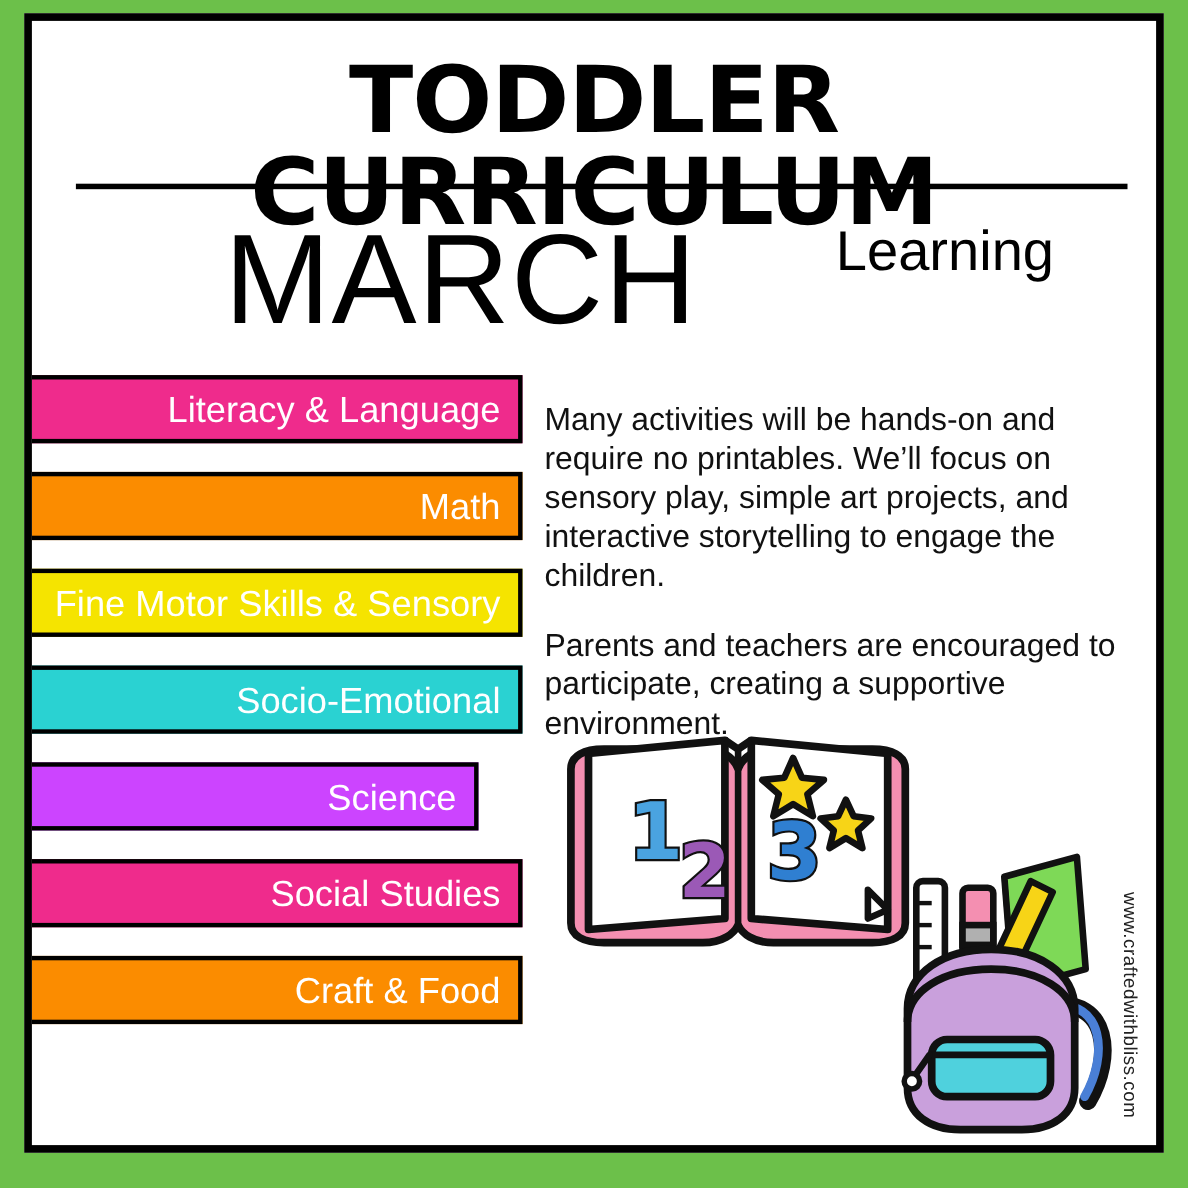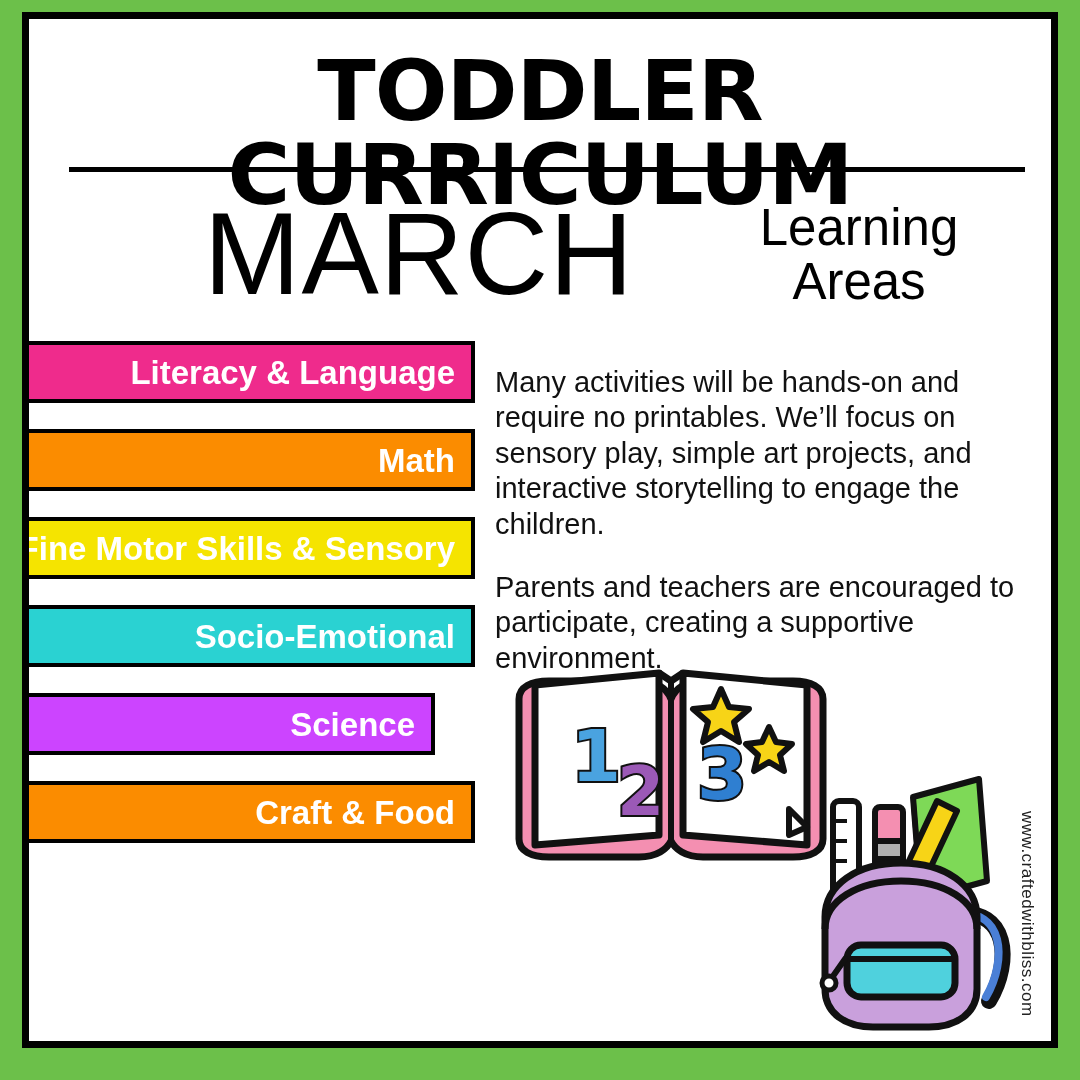--- a/index.html
+++ b/index.html
@@ -89,21 +89,21 @@
     margin-bottom: 26px;
     border: 4px solid #000;
     box-sizing: border-box;
     display: flex;
     align-items: center;
     justify-content: flex-end;
     padding-right: 16px;
   }
   .bar-label {
     font-family: "Liberation Sans", sans-serif;
-    font-weight: 700;
+    font-weight: 400;
     font-size: 33px;
     color: #ffffff;
     white-space: nowrap;
     line-height: 1;
   }
 
   
   .body-text {
     position: absolute;
     left: 466px;
@@ -144,38 +144,40 @@
 
 <div class="poster">
 
   <div class="title">TODDLER CURRICULUM</div>
   <div class="title-rule"></div>
 
   <div class="month">MARCH</div>
 
   <div class="learning-areas">
     <div>Learning</div>
-    <div>Areas</div>
   </div>
 
   <div class="bars" id="bars">
       <div class="bar" style="background: rgb(239, 43, 140); width: 474px;">
         <span class="bar-label">Literacy &amp; Language</span>
       </div>
       <div class="bar" style="background: rgb(251, 140, 0); width: 474px;">
         <span class="bar-label">Math</span>
       </div>
       <div class="bar" style="background: rgb(245, 228, 0); width: 474px; padding-left: 20px;">
         <span class="bar-label">Fine Motor Skills &amp; Sensory</span>
       </div>
       <div class="bar" style="background: rgb(42, 210, 210); width: 474px;">
         <span class="bar-label">Socio-Emotional</span>
       </div>
       <div class="bar" style="background: rgb(204, 68, 255); width: 434px;">
         <span class="bar-label">Science</span>
+      </div>
+      <div class="bar" style="background: rgb(239, 43, 140); width: 474px;">
+        <span class="bar-label">Social Studies</span>
       </div>
       <div class="bar" style="background: rgb(251, 140, 0); width: 474px;">
         <span class="bar-label">Craft &amp; Food</span>
       </div>
     </div>
 
   <div class="body-text">
     <p class="para">Many activities will be hands-on and require no printables. We’ll focus on sensory play, simple art projects, and interactive storytelling to engage the children.</p>
     <p class="para">Parents and teachers are encouraged to participate, creating a supportive environment.</p>
   </div>

